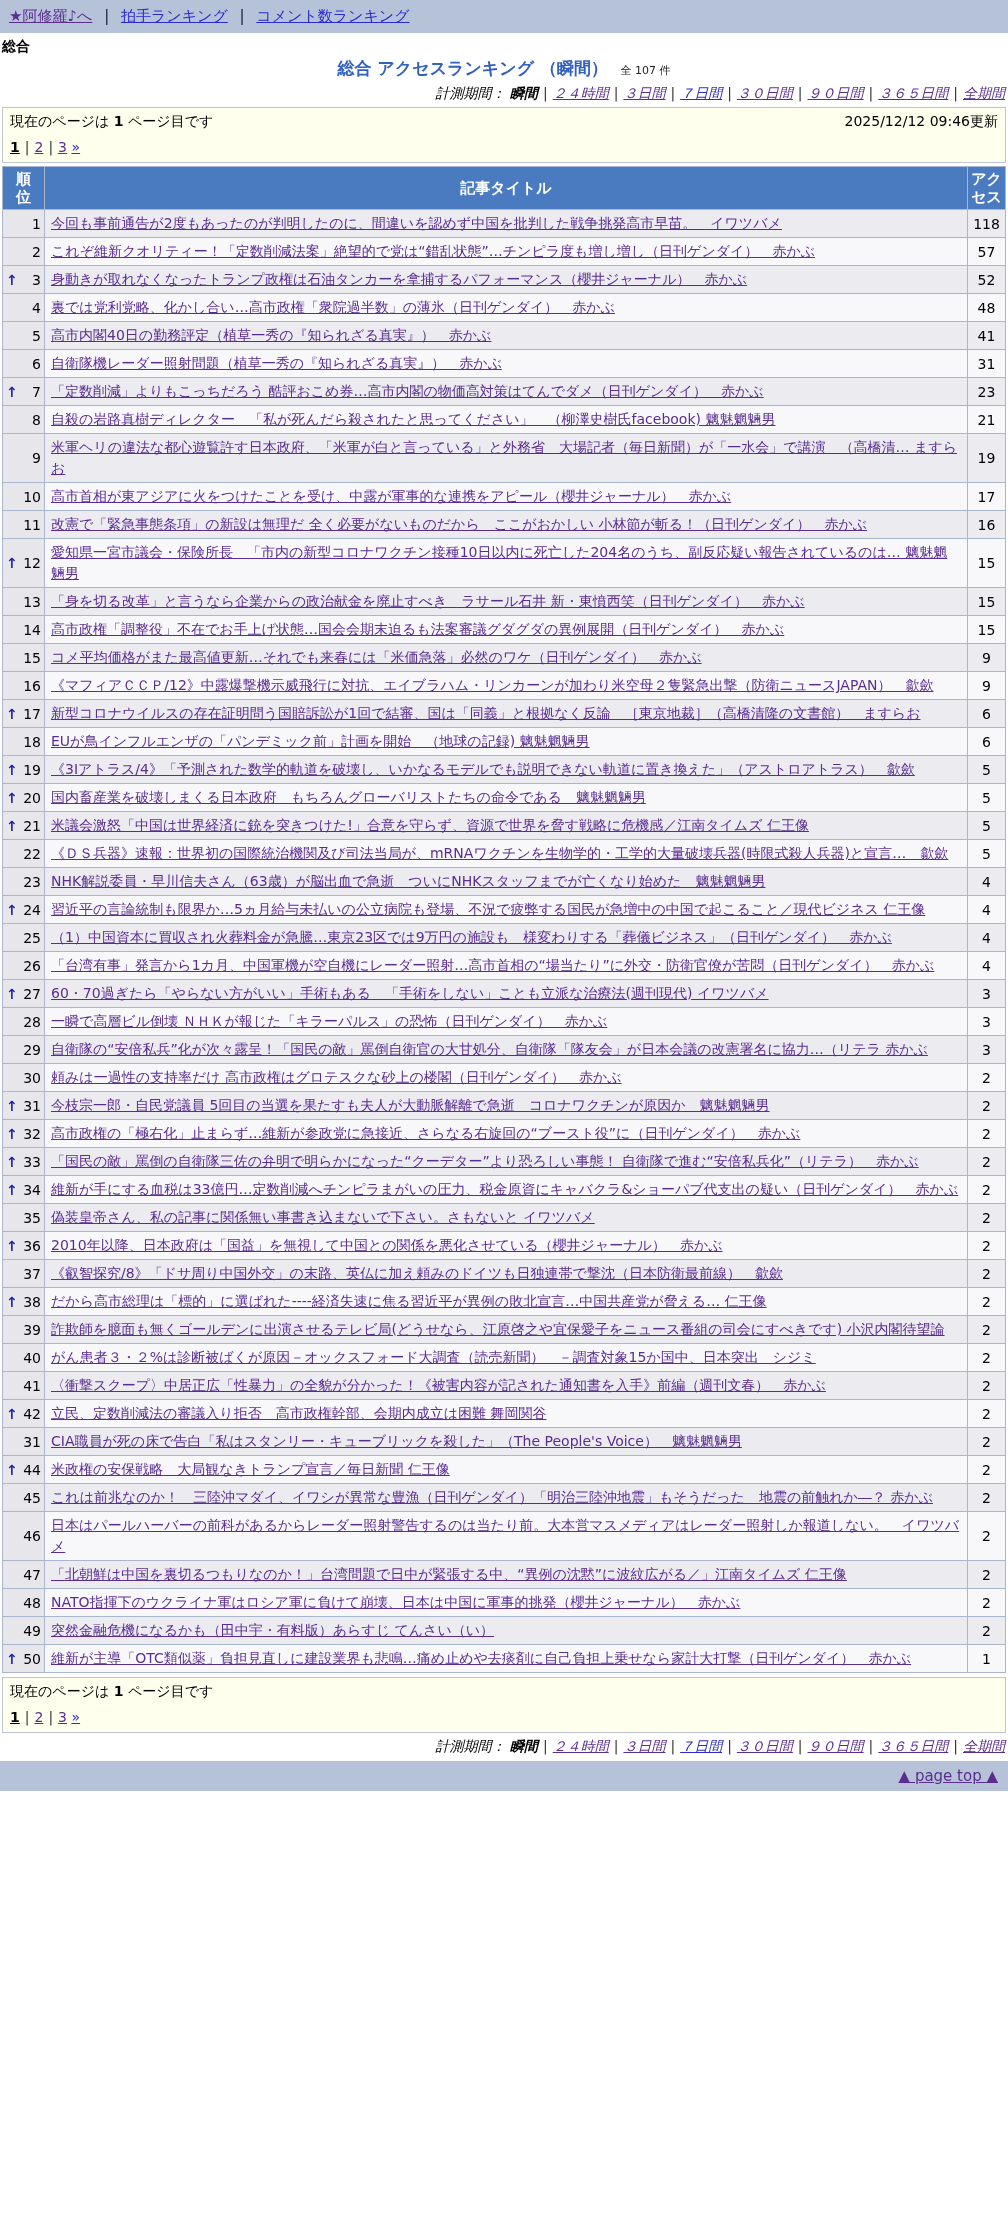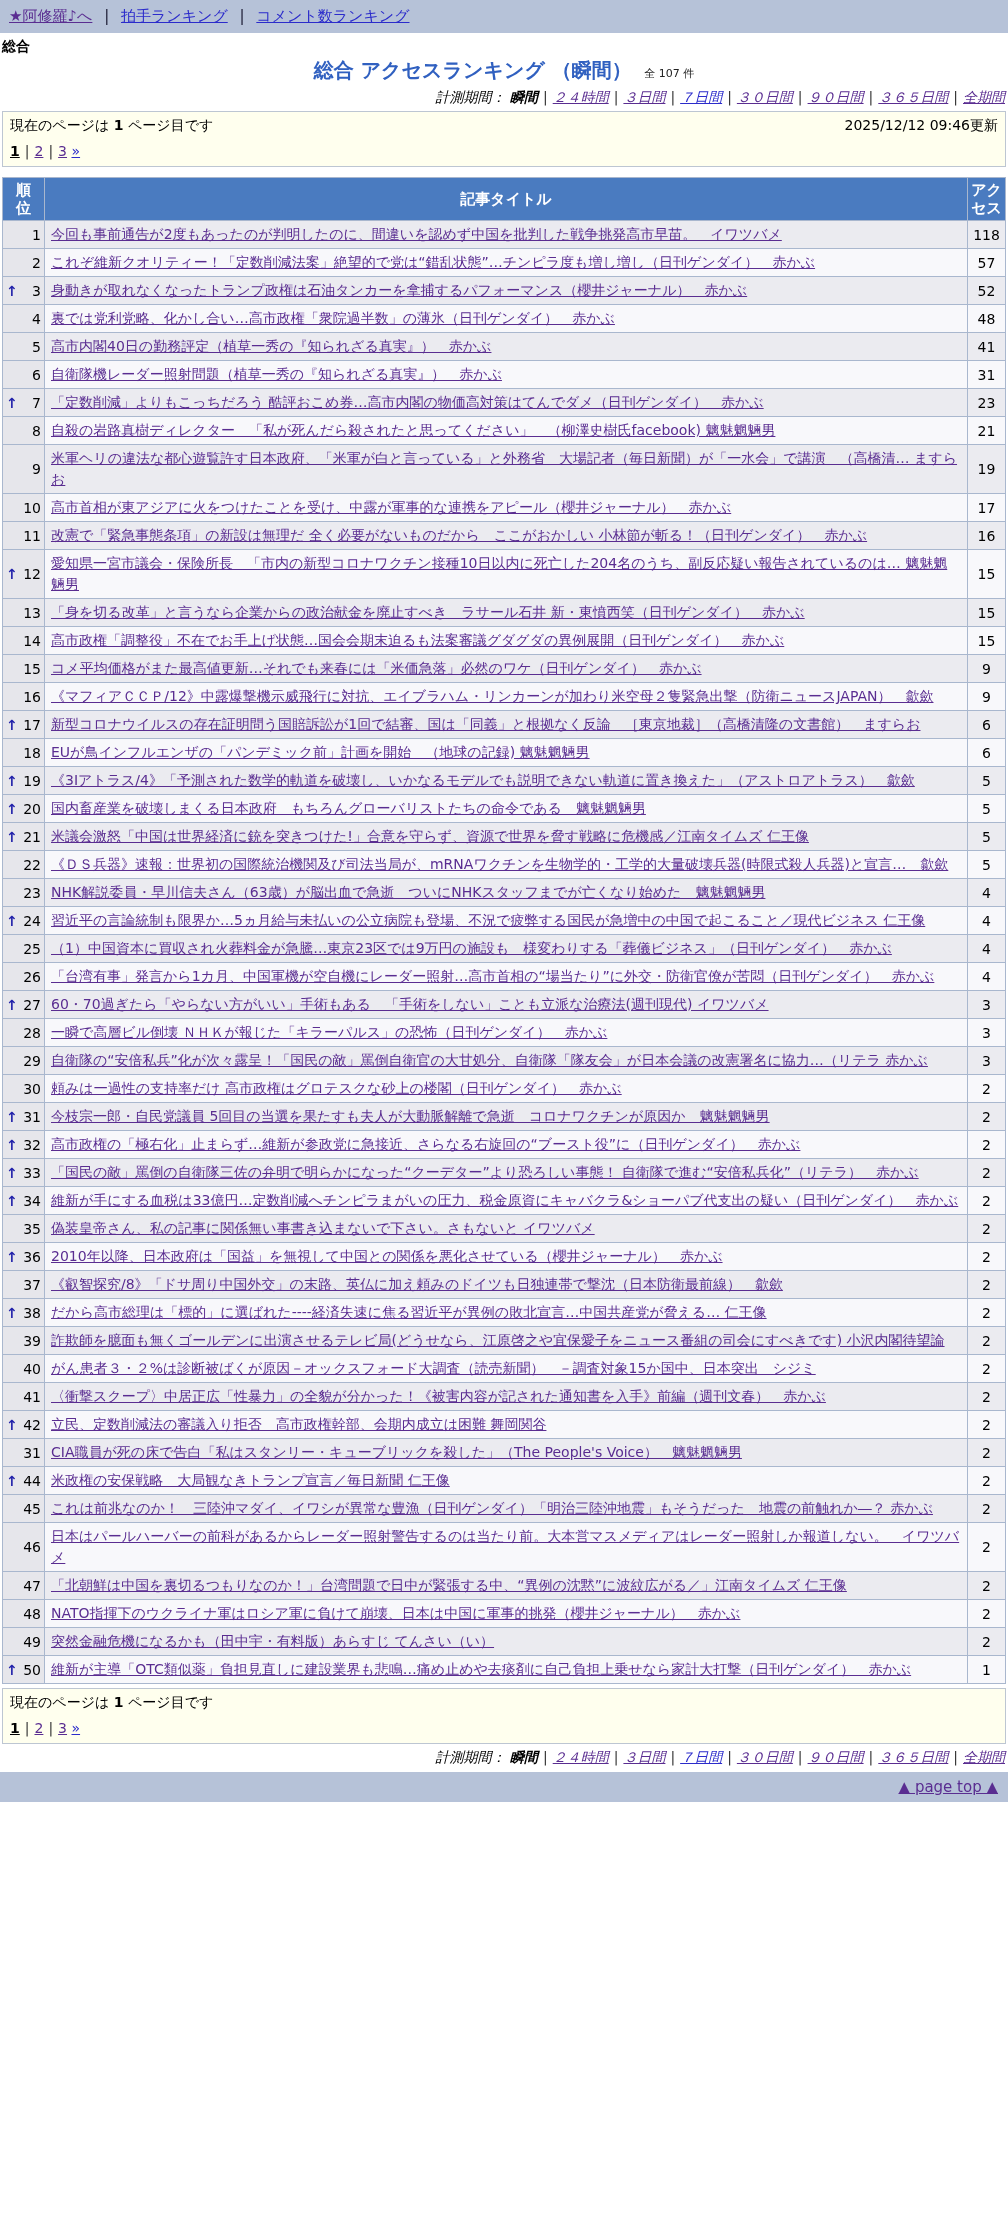--- a/index.html
+++ b/index.html
@@ -14,36 +14,36 @@
   a{text-decoration:underline;cursor:pointer;}
   a.vlink{color:var(--link_visited);}
   a.blink{color:var(--link_blue);margin-top:8px;}
 
   .topbar{background:var(--bar_bg);padding:7px 9px;font-size:15px;}
   .topbar .sep{color:#1a1a33;margin:0 7px;}
 
   .cat{font-size:14px;font-weight:bold;padding:5px 2px 0 2px;}
 
   .titleline{text-align:center;margin-top:1px;}
-  .titleline .main{font-size:20px;font-weight:bold;color:var(--title_blue);}
+  .titleline .main{font-size:17px;font-weight:bold;color:var(--title_blue);}
   .titleline .count{font-size:11px;color:#222;margin-left:8px;}
 
   .periodline{text-align:right;font-size:14px;margin:5px 3px 4px 0;font-style:italic;}
   .periodline .plabel{color:#000;}
   .periodline .current{font-weight:bold;}
   .periodline .psep{margin:0 5px;color:#333;}
 
   .infobox{margin:0 2px;background:var(--info_bg);border:1px solid #BDC6D2;
            padding:5px 7px 7px 7px;font-size:14px;}
   .infobox .row1{display:flex;justify-content:space-between;align-items:flex-start;}
   .pagenav{margin-top:8px;}
   .pagenav .psep{margin:0 5px;color:#333;}
   .pagenav a.cur{color:#000;font-weight:bold;}
 
-  table.rank{width:calc(100% - 4px);margin:10px 2px 0 2px;border-collapse:collapse;
+  table.rank{width:calc(100% - 4px);margin:3px 2px 0 2px;border-collapse:collapse;
              font-size:14px;}
   table.rank th,table.rank td{border:1px solid var(--cell_border);}
   table.rank thead th{background:var(--header_blue);color:#fff;padding:3px 2px;
                       font-weight:bold;font-size:15px;text-align:center;}
   th.rank-h{width:42px;} th.access-h{width:34px;}
   th.rank-h span,th.access-h span{display:inline-block;word-break:break-all;
                                   line-height:18px;}
   th.rank-h span{width:1.1em;} th.access-h span{width:2.2em;}
   td.rank{background:var(--rank_bg);text-align:right;padding:3px 3px;
           vertical-align:middle;white-space:nowrap;}

